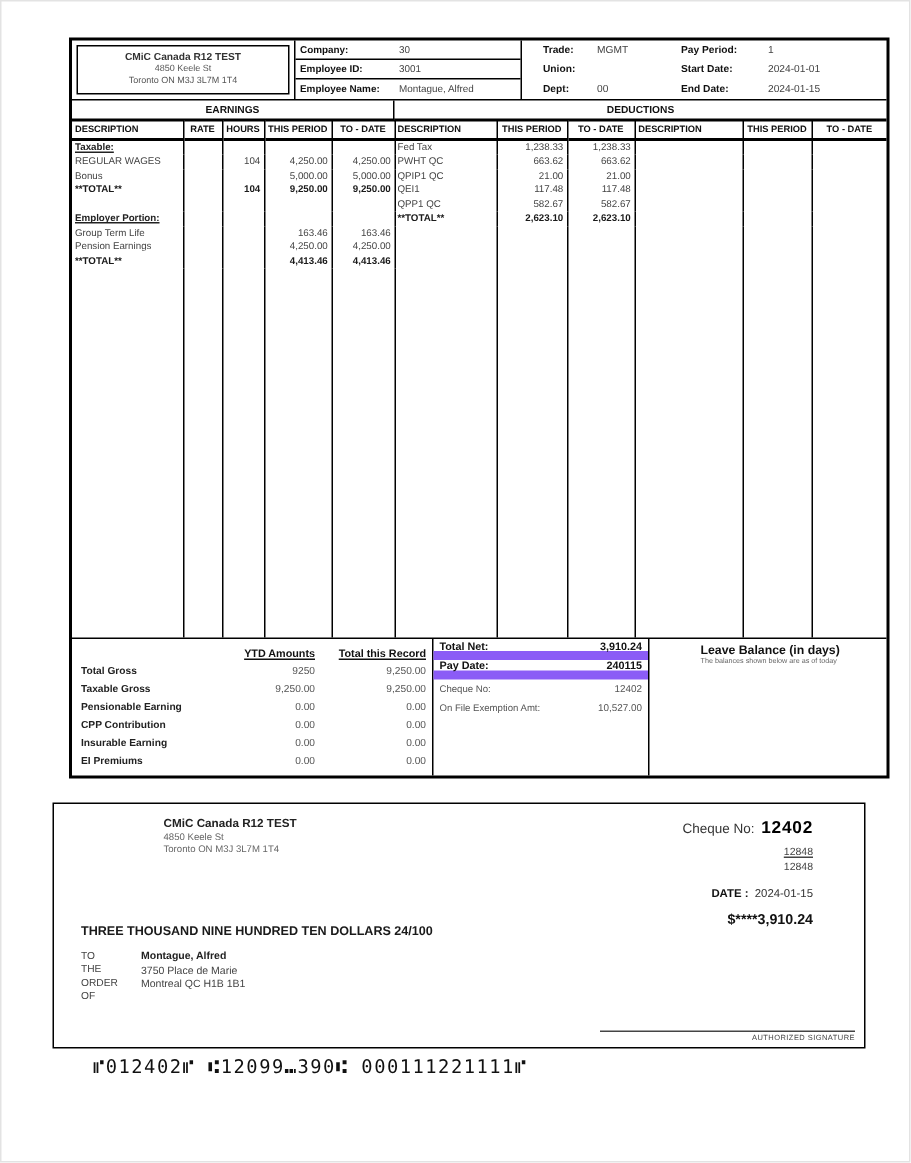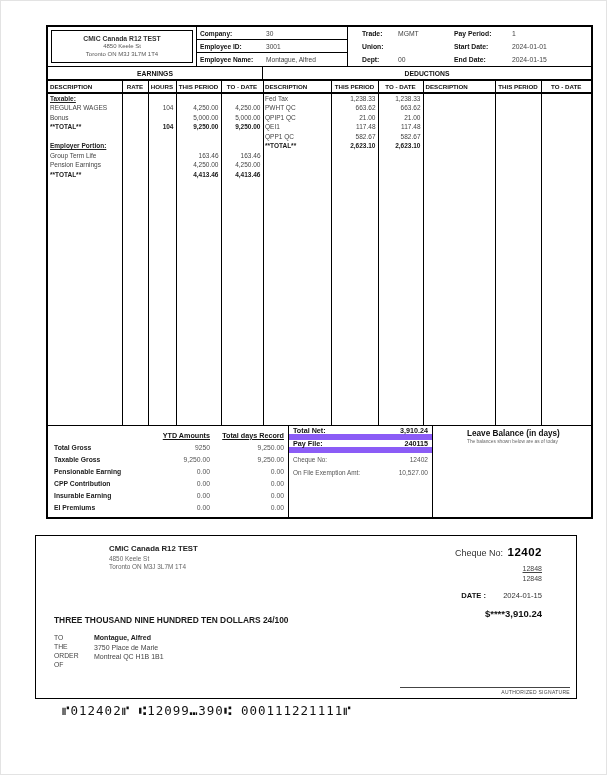--- a/index.html
+++ b/index.html
@@ -87,21 +87,21 @@
   .chq-co .addr{font-size:6.4px;color:#666;line-height:8px;margin-top:2px;}
   .chq-bank{position:absolute;left:243px;top:9px;}
   .chq-bank .name{font-weight:bold;font-size:7.2px;color:#222;}
   .chq-bank .addr{font-size:6.2px;color:#666;line-height:8px;margin-top:2px;}
   .chq-no{position:absolute;right:34px;top:6px;text-align:right;white-space:nowrap;}
   .chq-no .lab{font-size:9px;color:#333;}
   .chq-no .val{font-size:11.5px;font-weight:bold;color:#000;letter-spacing:0.5px;}
   .chq-ref{position:absolute;right:34px;text-align:right;font-size:7px;color:#444;}
   .chq-ref.u{text-decoration:underline;}
   .chq-date{position:absolute;right:34px;top:55px;font-size:7.6px;white-space:nowrap;}
-  .chq-date .lab{font-weight:bold;color:#111;margin-right:15px;}
+  .chq-date .lab{font-weight:bold;color:#111;margin-right:2px;}
   .chq-date .val{color:#333;}
   .chq-amt{position:absolute;right:34px;top:72px;font-weight:bold;font-size:9.5px;color:#111;}
   .chq-words{position:absolute;left:18px;top:79px;font-weight:bold;font-size:8.4px;color:#1a1a1a;}
   .chq-order{position:absolute;left:18px;top:97px;font-size:6.8px;color:#444;line-height:9px;}
   .chq-payee{position:absolute;left:58px;top:97px;font-size:7px;color:#444;line-height:9.5px;}
   .chq-payee .name{font-weight:bold;color:#222;}
   .sig{position:absolute;right:6px;bottom:3px;width:170px;border-top:1px solid #444;
        font-size:5px;color:#444;text-align:right;padding-top:1px;letter-spacing:0.3px;}
 
   .micr{position:absolute;left:62px;top:703px;font-family:"DejaVu Sans Mono",monospace;
@@ -326,21 +326,21 @@
           </tr>
     </tbody>
       </table>
   </div>
 
   <div class="summary">
 
     <div class="ytd">
       <span></span>
       <span class="hc">YTD Amounts</span>
-      <span class="hc">Total days Record</span>
+      <span class="hc">Total this Record</span>
 
       <span class="rl">Total Gross</span>
       <span class="rv">9250</span>
       <span class="rv">9,250.00</span>
 
       <span class="rl">Taxable Gross</span>
       <span class="rv">9,250.00</span>
       <span class="rv">9,250.00</span>
 
       <span class="rl">Pensionable Earning</span>
@@ -359,21 +359,21 @@
       <span class="rv">0.00</span>
       <span class="rv">0.00</span>
     </div>
 
     <div class="totbox">
       <div class="trow bl">
         <span class="bld">Total Net:</span>
         <span class="bld">3,910.24</span>
       </div>
       <div class="trow bl">
-        <span class="bld">Pay File:</span>
+        <span class="bld">Pay Date:</span>
         <span class="bld">240115</span>
       </div>
       <div class="trow">
         <span class="gl">Cheque No:</span>
         <span class="gv">12402</span>
       </div>
       <div class="trow">
         <span class="gl">On File Exemption Amt:</span>
         <span class="gv">10,527.00</span>
       </div>

